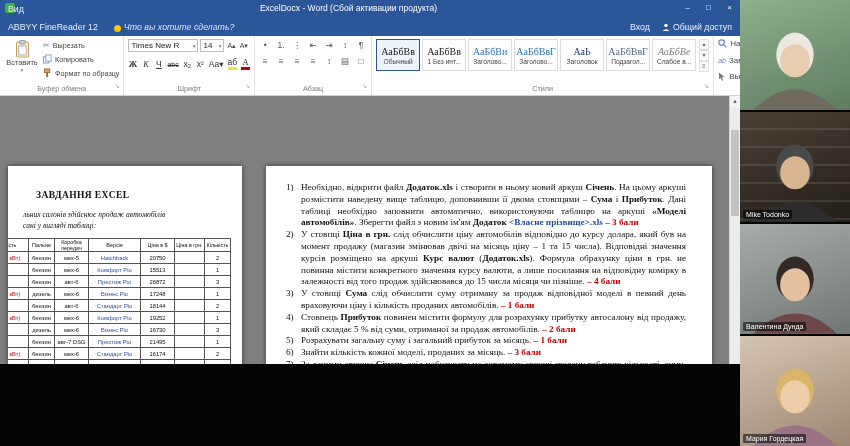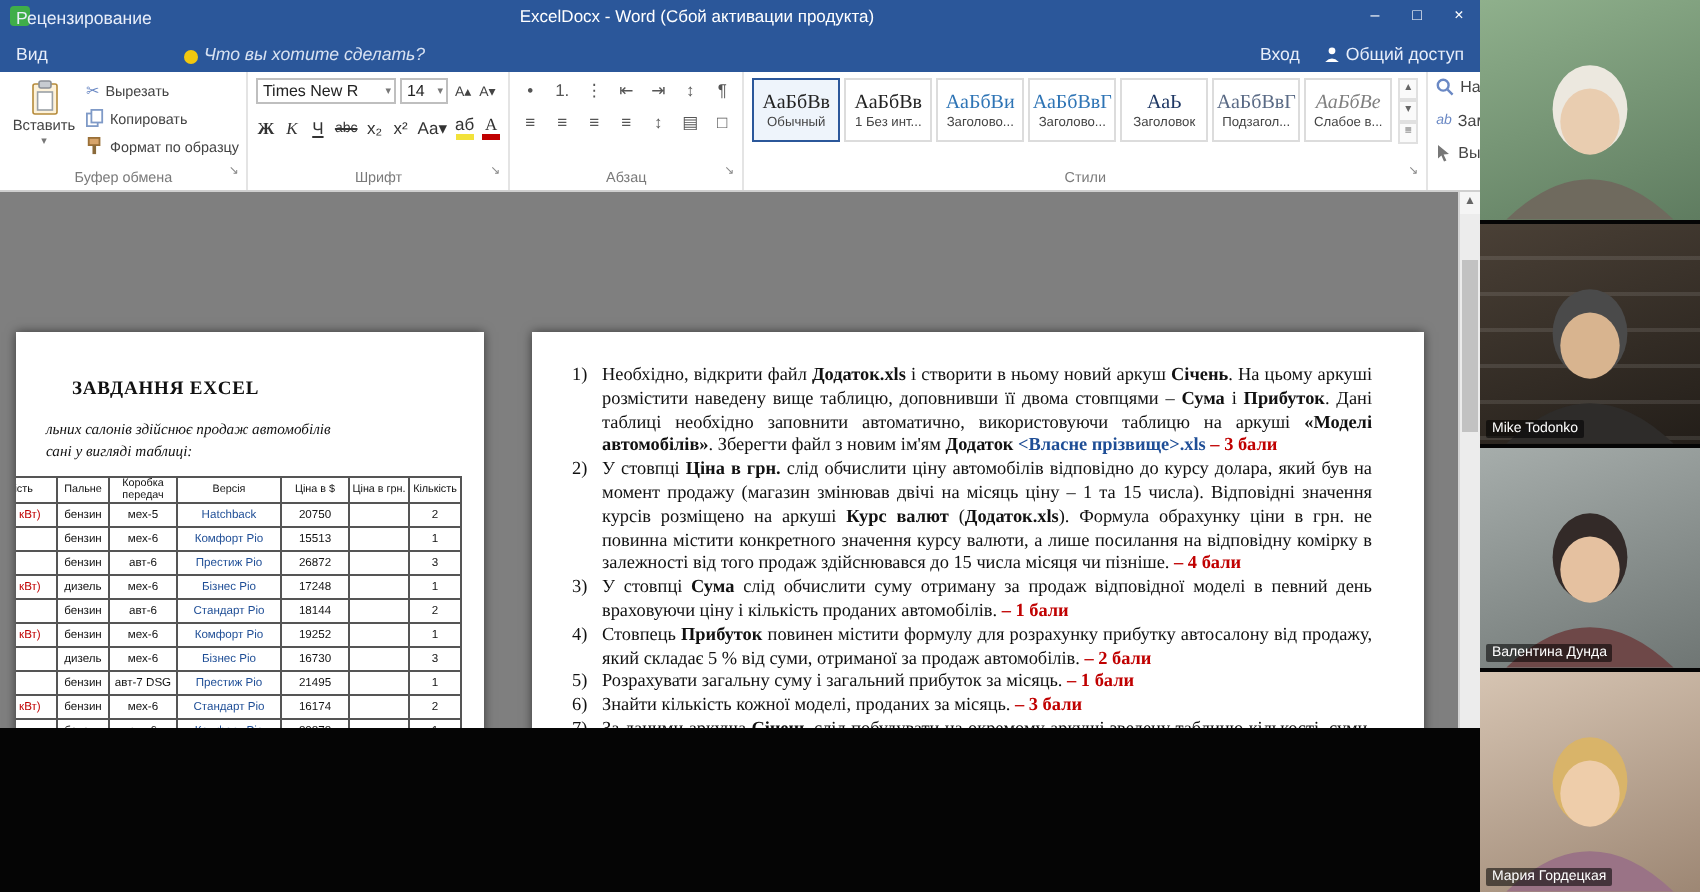--- a/index.html
+++ b/index.html
@@ -130,20 +130,21 @@
       <div style="display:flex;flex-direction:column;">
           <div class="rtab">Файл</div>
           <div class="rtab active">Главная</div>
           <div class="rtab">Вставка</div>
           <div class="rtab">Дизайн</div>
           <div class="rtab">Макет</div>
           <div class="rtab">Ссылки</div>
           <div class="rtab">Рассылки</div>
           <div class="rtab">Рецензирование</div>
           <div class="rtab">Вид</div>
+          <div class="rtab">ABBYY FineReader 12</div>
         </div>
       <div class="tellme">
         <span class="bulb"></span>
         <span>Что вы хотите сделать?</span>
       </div>
       <div class="tabs-right">
         <span>Вход</span>
         <span class="shareitem">
           <svg width="8" height="8" viewBox="0 0 8 8">
             <circle cx="4" cy="2.4" r="1.7" fill="#fff"></circle>

